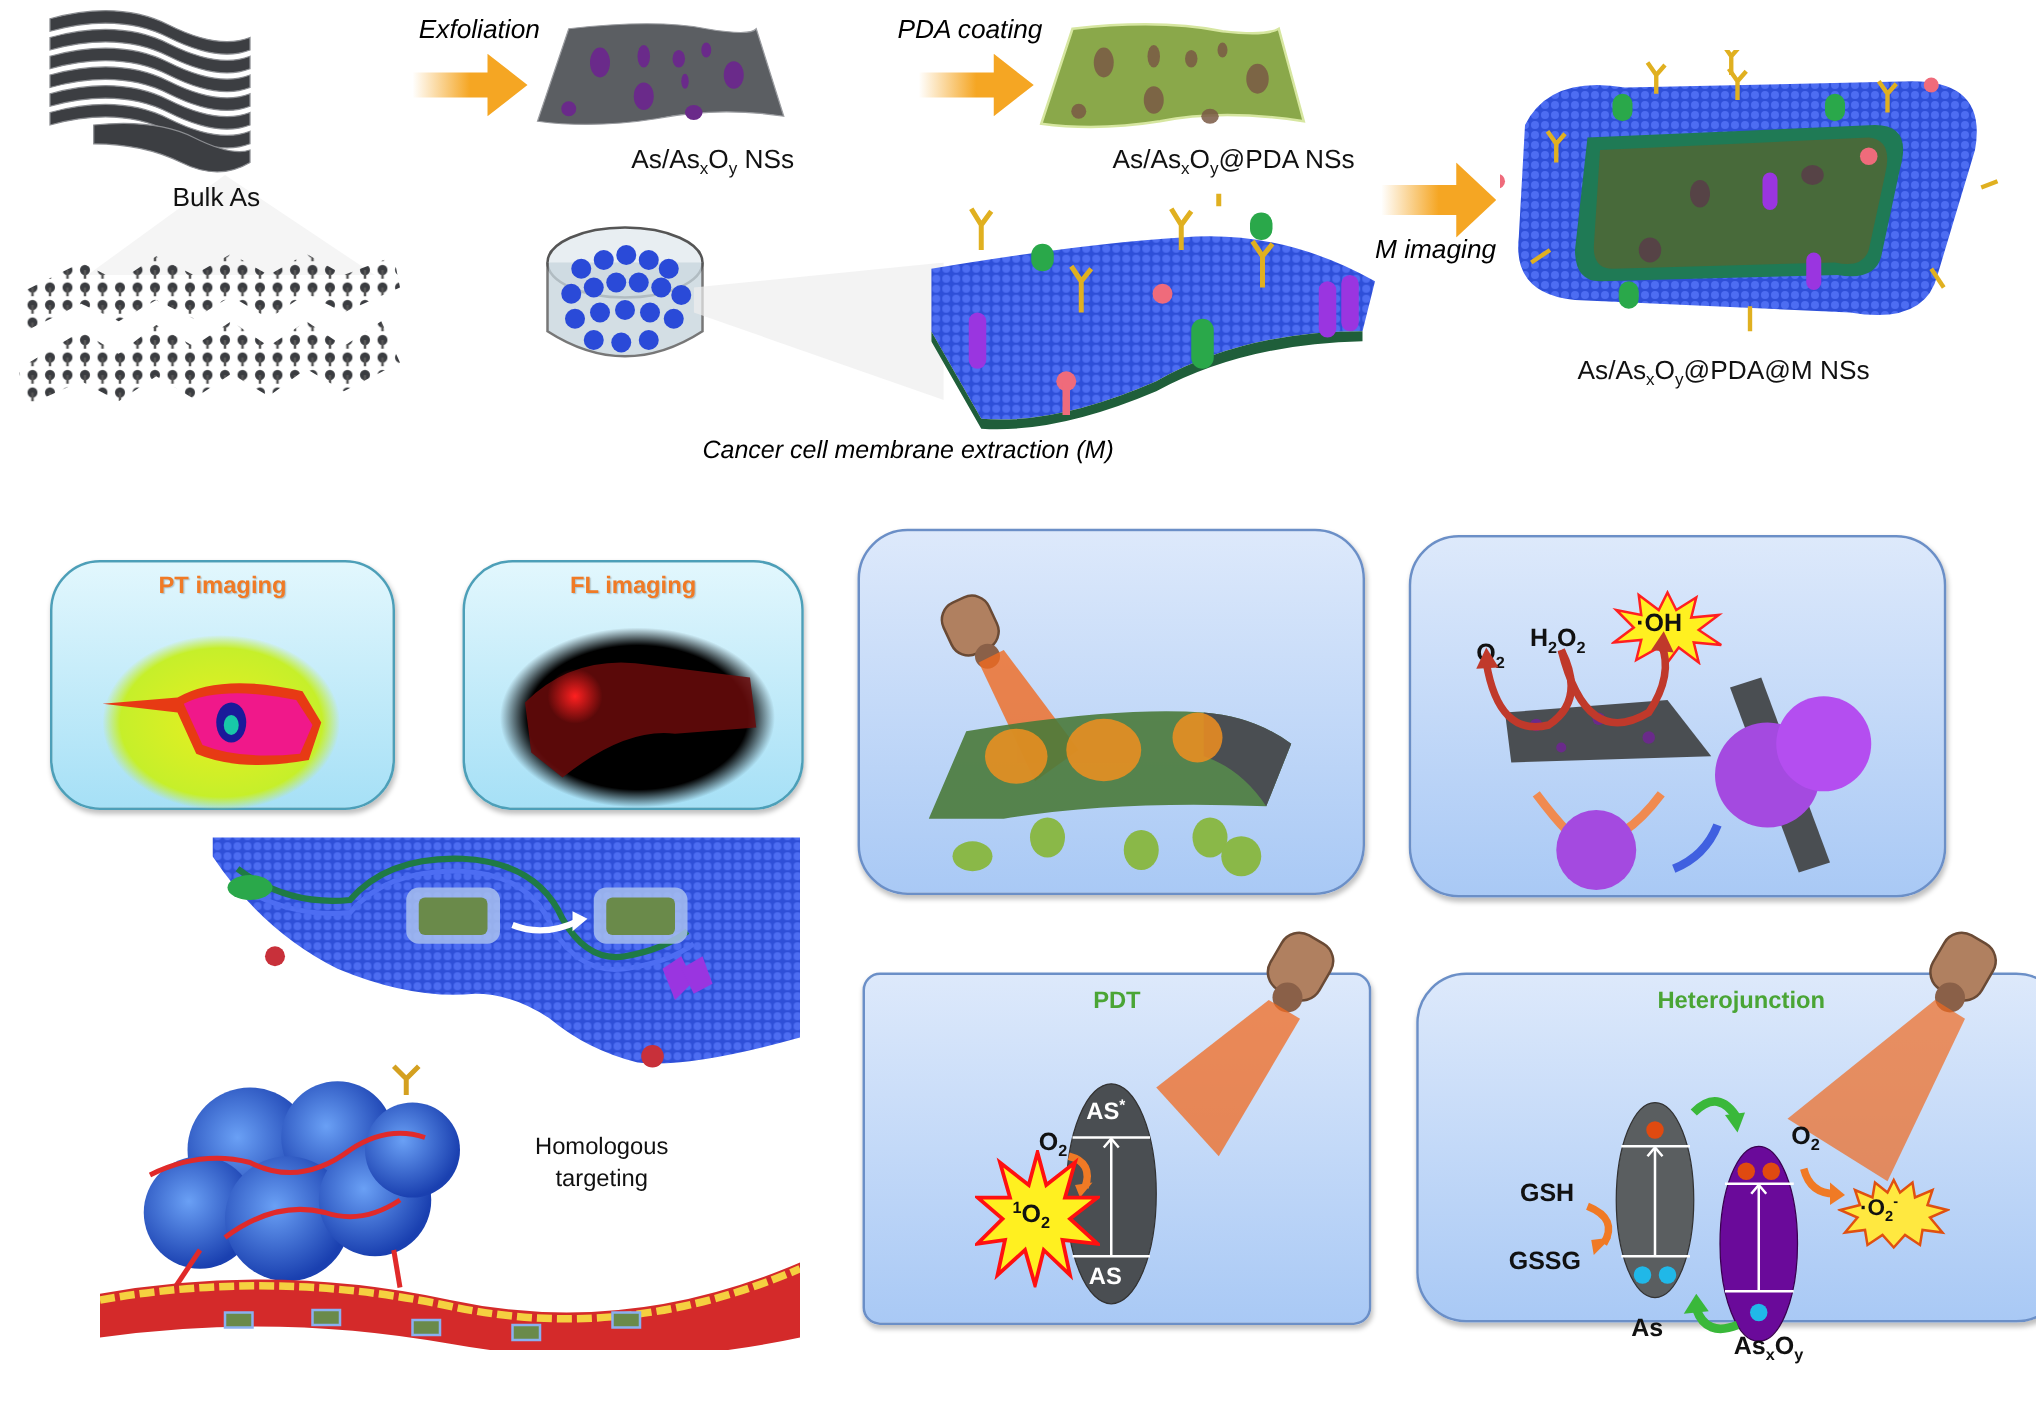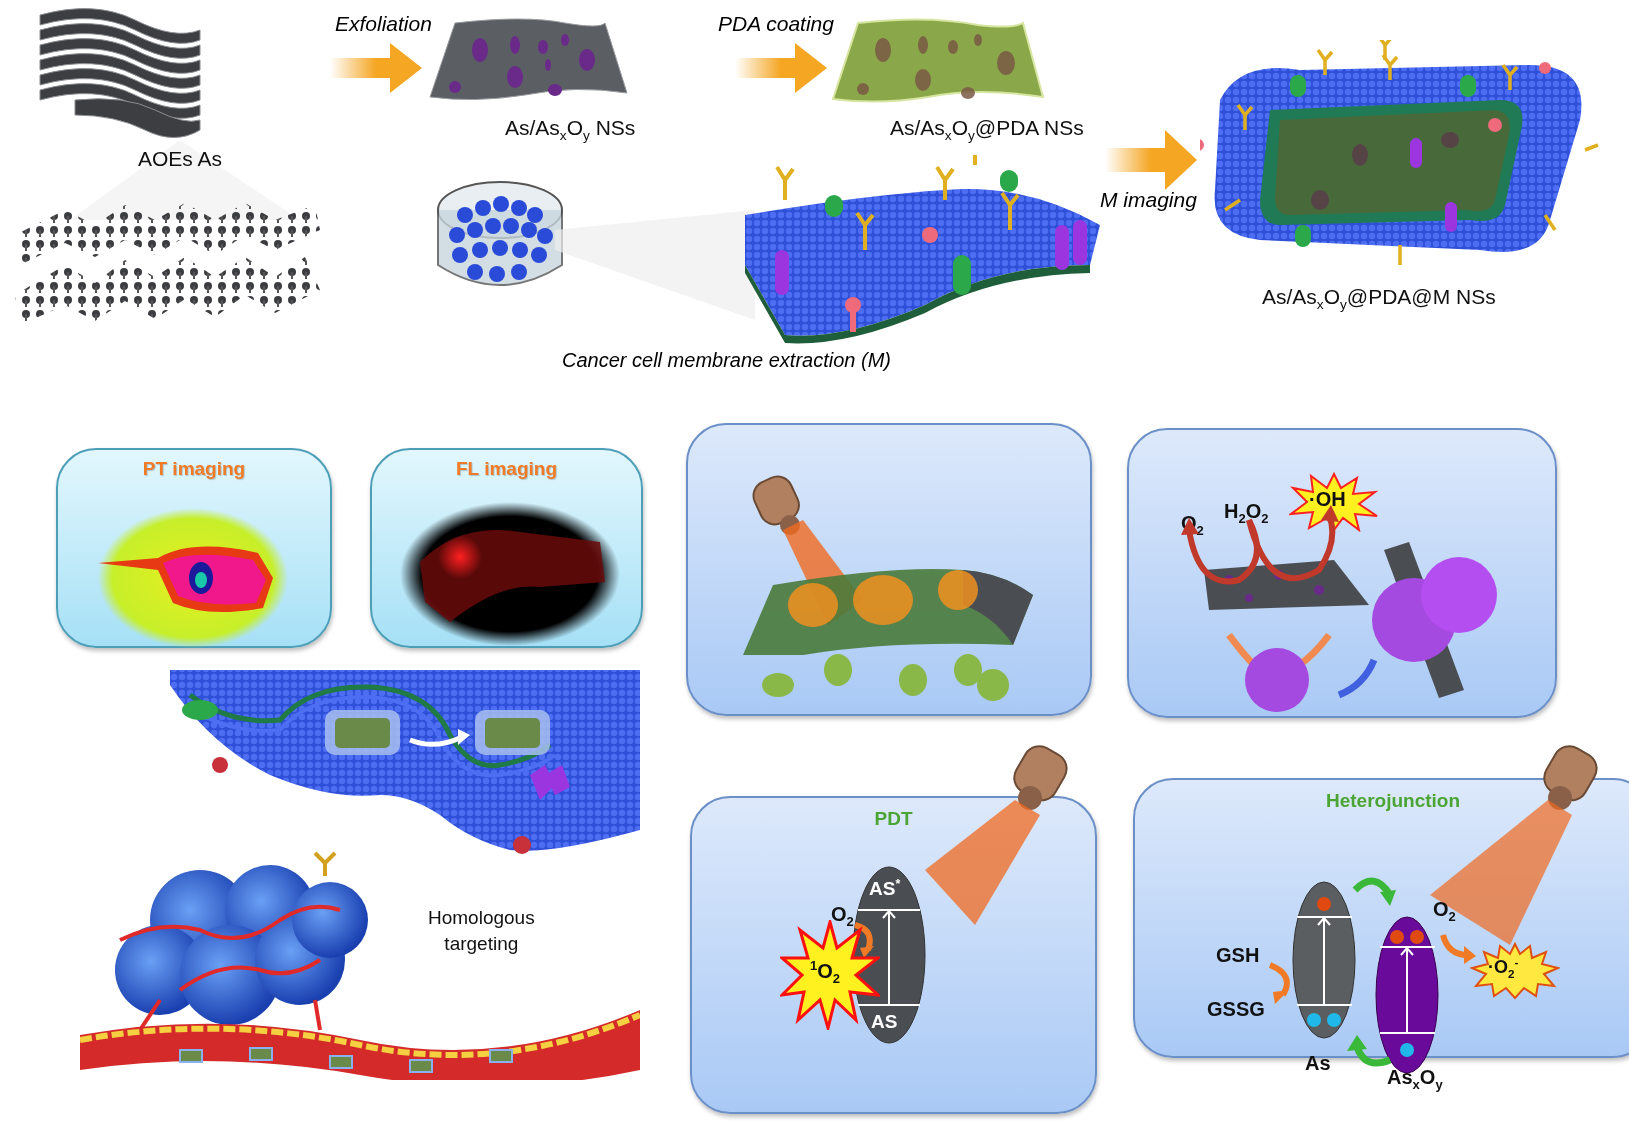--- a/index.html
+++ b/index.html
@@ -45,21 +45,21 @@
         <path d="M40,95 Q90,90 120,105 Q150,120 165,115 L165,125 Q140,140 110,125 Q80,110 40,110 Z"></path>
       </g>
     </svg>
   </div>
 
   <div class="abs" style="left:0;top:140px;width:340px;height:80px;">
     <svg width="340" height="80">
         <polygon points="180,0 70,80 300,80" fill="#f2f2f2" opacity="0.8"></polygon>
       </svg>
   </div>
-  <div class="abs label-bold" style="left:138px;top:147px;">AOEs As</div>
+  <div class="abs label-bold" style="left:138px;top:147px;">Bulk As</div>
 
   <div class="abs" style="left:5px;top:195px;width:320px;height:135px;">
     <svg width="320" height="135" viewBox="0 0 320 135">
       <defs>
         <pattern id="lat" width="14" height="14" patternUnits="userSpaceOnUse">
           <circle cx="7" cy="7" r="4" fill="#3a3c40"></circle>
           <line x1="7" y1="7" x2="7" y2="14" stroke="#555" stroke-width="2"></line>
         </pattern>
       </defs>
       <path d="M10,40 L60,15 L90,30 L120,10 L150,25 L180,8 L210,25 L240,8 L270,25 L310,10 L315,35 L270,55 L240,40 L210,60 L180,42 L150,60 L120,45 L90,62 L60,48 L15,70 Z" fill="url(#lat)"></path>
@@ -225,21 +225,21 @@
           <path d="M345,175 L355,190"></path>
         <path d="M385,110 L398,105"></path>
       </g>
     </svg>
   </div>
   <div class="abs label-bold" style="left:1262px;top:285px;">
     <span>As/As</span><sub>x</sub><span>O</span><sub>y</sub><span>@PDA@M NSs</span>
   </div>
 </div>
 
-<div class="panel cyan" style="left:56px;top:448px;width:276px;height:200px;">
+<div class="panel cyan" style="left:40px;top:448px;width:276px;height:200px;">
   <div class="panel-title orange" style="top:8px;">PT imaging</div>
   <div class="abs" style="left:40px;top:58px;">
     <svg width="190" height="140" viewBox="0 0 190 140">
       <defs>
         <radialGradient id="th" cx="0.5" cy="0.5" r="0.5">
             <stop offset="0" stop-color="#e8ef20"></stop>
             <stop offset="0.85" stop-color="#c6ef2a"></stop>
             <stop offset="1" stop-color="#c6ef2a" stop-opacity="0"></stop>
           </radialGradient>
       </defs>
@@ -395,21 +395,21 @@
       <path d="M200,205 Q185,225 170,235" stroke="#f08a50" stroke-width="7" fill="none"></path>
       <circle cx="148" cy="250" r="32" fill="#a44ae0"></circle>
       <path d="M210,265 Q235,255 245,230" stroke="#4060e0" stroke-width="7" fill="none"></path>
       <path d="M255,120 L280,112 L335,260 L310,268 Z" fill="#4a4e52"></path>
       <circle cx="285" cy="190" r="42" fill="#a44ae0"></circle>
       <circle cx="330" cy="165" r="38" fill="#b44ef0"></circle>
     </svg>
   </div>
 </div>
 
-<div class="panel" style="left:690px;top:796px;width:407px;height:318px;">
+<div class="panel" style="left:690px;top:778px;width:407px;height:282px;border-radius:14px;">
   <div class="panel-title" style="top:10px;">PDT</div>
 </div>
 <div class="abs" style="left:1000px;top:740px;">
   <svg width="80" height="80" viewBox="0 0 80 80">
       <rect x="18" y="8" width="45" height="50" rx="16" fill="#b08060" stroke="#6a4a35" stroke-width="2" transform="rotate(30 40 33)"></rect>
       <circle cx="30" cy="58" r="12" fill="#8a6048"></circle>
     </svg>
 </div>
 <div class="abs" style="left:0;top:0;pointer-events:none;">
   <svg width="1629" height="1125">

